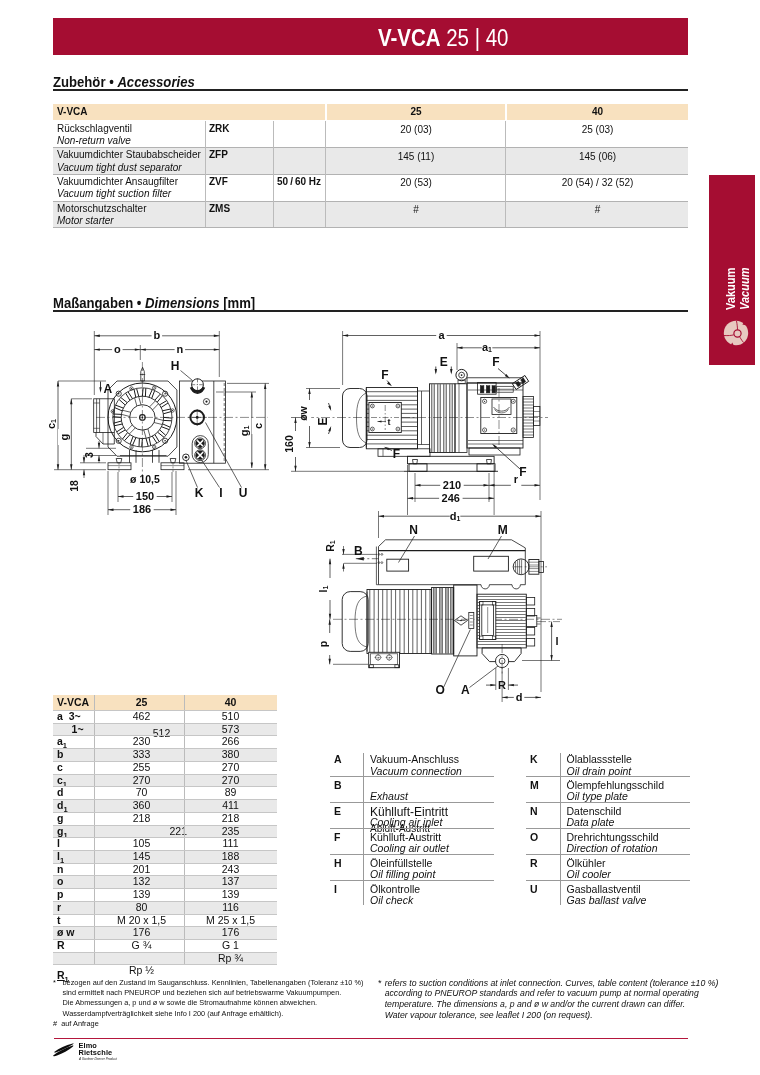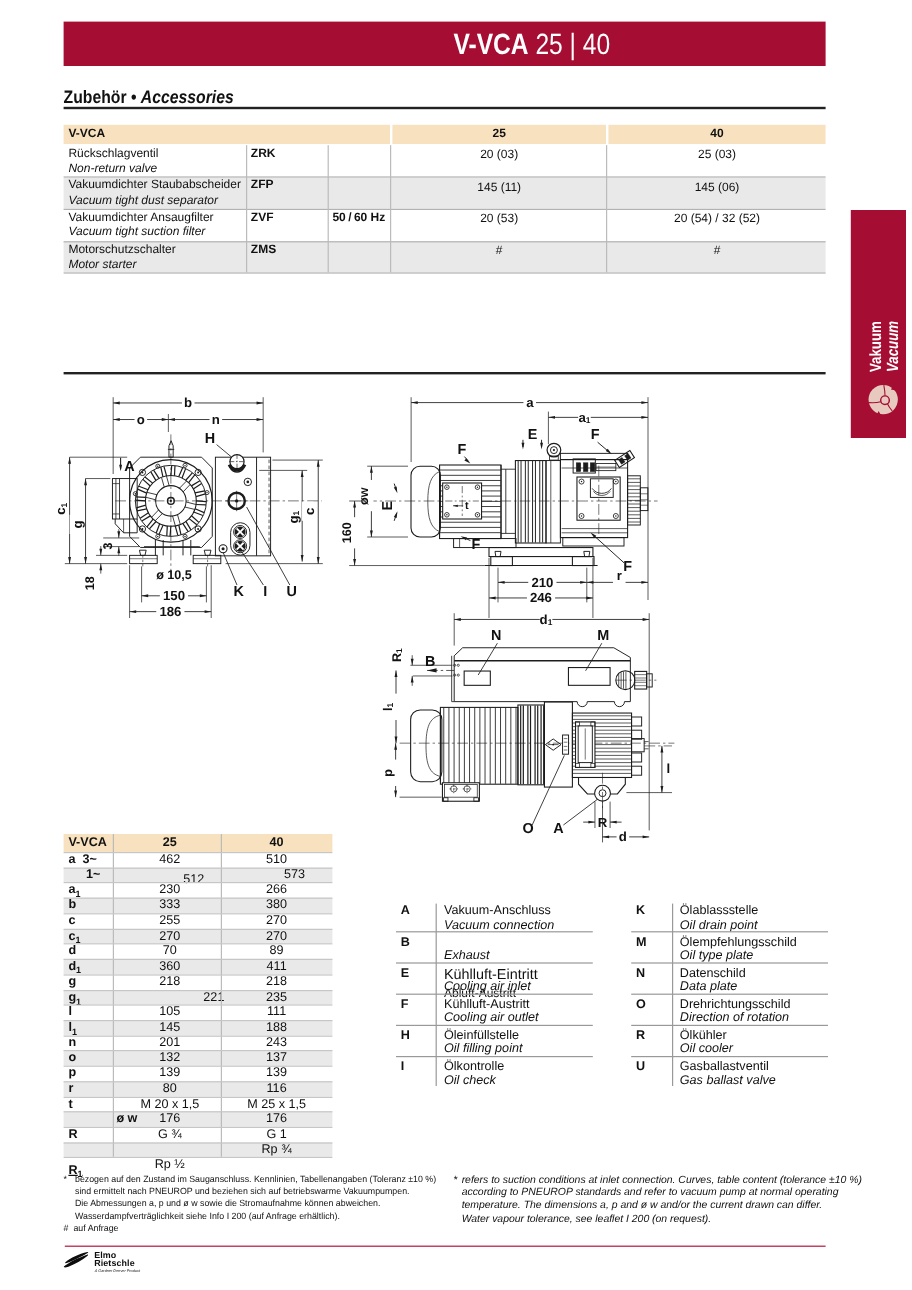--- a/index.html
+++ b/index.html
@@ -65,20 +65,21 @@
   <div class="abs ctr" style="left:274px;top:73px;width:178px;">20 (53)</div>
   <div class="abs ctr" style="left:454px;top:73px;width:181px;">20 (54) / 32 (52)</div>
 
   <div class="abs" style="left:4px;top:98.5px;">Motorschutzschalter</div>
   <div class="abs i" style="left:4px;top:111px;">Motor starter</div>
   <div class="abs b" style="left:156px;top:98.5px;">ZMS</div>
   <div class="abs ctr" style="left:274px;top:100px;width:178px;">#</div>
   <div class="abs ctr" style="left:454px;top:100px;width:181px;">#</div>
 </div>
 
+<div class="abs b" style="left:53px;top:294px;font-size:15px;color:#111;"><span style="display:inline-block;transform:scaleX(0.875);transform-origin:0 50%;">Maßangaben • <span class="i">Dimensions</span> [mm]</span></div>
 
 <div class="abs" style="left:53px;top:310px;width:635px;height:2px;background:#222;"></div>
 
 <svg class="abs" style="left:40px;top:315px;" width="670" height="395" viewBox="40 315 670 395" font-family="Liberation Sans, sans-serif">
 
 <g>
 <line x1="96.0" y1="417.4" x2="268.0" y2="417.4" stroke="#1c1c1c" stroke-width="0.5" stroke-dasharray="9,2.5,2,2.5"></line>
 <line x1="142.4" y1="362.0" x2="142.4" y2="478.0" stroke="#1c1c1c" stroke-width="0.5" stroke-dasharray="9,2.5,2,2.5"></line>
 <polygon points="117.0,381.0 168.0,381.0 176.9,390.0 176.9,447.0 168.0,456.2 117.0,456.2 108.0,447.0 108.0,390.0" fill="none" stroke="#1c1c1c" stroke-width="0.8"></polygon>
 <circle cx="118.7" cy="393.7" r="2.60" fill="none" stroke="#1c1c1c" stroke-width="0.8"></circle>
@@ -678,21 +679,21 @@
 <div class="abs" style="left:0;top:0;width:224px;height:15px;background:#f8e1bf;"></div>
 <div class="abs b" style="left:4px;top:1px;">V-VCA</div>
 <div class="abs b ctr" style="left:43px;top:1px;width:91px;">25</div>
 <div class="abs b ctr" style="left:131px;top:1px;width:93px;">40</div>
 <div class="abs b" style="left:4px;top:15.0px;height:12.72px;line-height:12.72px;">a&nbsp;&nbsp;3~</div>
 <div class="abs ctr" style="left:43px;top:15.0px;width:91px;height:12.72px;line-height:12.72px;">462</div>
 <div class="abs ctr" style="left:131px;top:15.0px;width:93px;height:12.72px;line-height:12.72px;">510</div>
 <div class="abs" style="left:0;top:27.7px;width:224px;height:12.72px;background:#e9e9e9;"></div>
 <div class="abs b" style="left:4px;top:27.7px;height:12.72px;line-height:12.72px;">&nbsp;&nbsp;&nbsp;&nbsp;&nbsp;1~</div>
 <div class="abs ctr" style="left:43px;top:32px;width:91px;height:12.72px;line-height:12.72px;padding-left:20px;">512</div>
-<div class="abs ctr" style="left:131px;top:27.7px;width:93px;height:12.72px;line-height:12.72px;margin-left:15px;">573</div>
+<div class="abs ctr" style="left:131px;top:27.7px;width:93px;height:12.72px;line-height:12.72px;">573</div>
 <div class="abs b" style="left:4px;top:40.4px;height:12.72px;line-height:12.72px;">a<sub>1</sub></div>
 <div class="abs ctr" style="left:43px;top:40.4px;width:91px;height:12.72px;line-height:12.72px;">230</div>
 <div class="abs ctr" style="left:131px;top:40.4px;width:93px;height:12.72px;line-height:12.72px;">266</div>
 <div class="abs" style="left:0;top:53.2px;width:224px;height:12.72px;background:#e9e9e9;"></div>
 <div class="abs b" style="left:4px;top:53.2px;height:12.72px;line-height:12.72px;">b</div>
 <div class="abs ctr" style="left:43px;top:53.2px;width:91px;height:12.72px;line-height:12.72px;">333</div>
 <div class="abs ctr" style="left:131px;top:53.2px;width:93px;height:12.72px;line-height:12.72px;">380</div>
 <div class="abs b" style="left:4px;top:65.9px;height:12.72px;line-height:12.72px;">c</div>
 <div class="abs ctr" style="left:43px;top:65.9px;width:91px;height:12.72px;line-height:12.72px;">255</div>
 <div class="abs ctr" style="left:131px;top:65.9px;width:93px;height:12.72px;line-height:12.72px;">270</div>
@@ -732,21 +733,21 @@
 <div class="abs ctr" style="left:43px;top:193.1px;width:91px;height:12.72px;line-height:12.72px;">139</div>
 <div class="abs ctr" style="left:131px;top:193.1px;width:93px;height:12.72px;line-height:12.72px;">139</div>
 <div class="abs" style="left:0;top:205.8px;width:224px;height:12.72px;background:#e9e9e9;"></div>
 <div class="abs b" style="left:4px;top:205.8px;height:12.72px;line-height:12.72px;">r</div>
 <div class="abs ctr" style="left:43px;top:205.8px;width:91px;height:12.72px;line-height:12.72px;">80</div>
 <div class="abs ctr" style="left:131px;top:205.8px;width:93px;height:12.72px;line-height:12.72px;">116</div>
 <div class="abs b" style="left:4px;top:218.5px;height:12.72px;line-height:12.72px;">t</div>
 <div class="abs ctr" style="left:43px;top:218.5px;width:91px;height:12.72px;line-height:12.72px;">M 20 x 1,5</div>
 <div class="abs ctr" style="left:131px;top:218.5px;width:93px;height:12.72px;line-height:12.72px;">M 25 x 1,5</div>
 <div class="abs" style="left:0;top:231.2px;width:224px;height:12.72px;background:#e9e9e9;"></div>
-<div class="abs b" style="left:4px;top:231.2px;height:18px;line-height:12.72px;margin-left:40px;">ø w</div>
+<div class="abs b" style="left:4px;top:231.2px;height:18px;line-height:12.72px;">ø w</div>
 <div class="abs ctr" style="left:43px;top:231.2px;width:91px;height:12.72px;line-height:12.72px;">176</div>
 <div class="abs ctr" style="left:131px;top:231.2px;width:93px;height:12.72px;line-height:12.72px;">176</div>
 <div class="abs b" style="left:4px;top:244.0px;height:12.72px;line-height:12.72px;">R</div>
 <div class="abs ctr" style="left:43px;top:244.0px;width:91px;height:12.72px;line-height:12.72px;">G ¾</div>
 <div class="abs ctr" style="left:131px;top:244.0px;width:93px;height:12.72px;line-height:12.72px;">G 1</div>
 <div class="abs" style="left:0;top:256.7px;width:224px;height:12.72px;background:#e9e9e9;"></div>
 <div class="abs b" style="left:4px;top:274px;height:12.72px;line-height:12.72px;text-decoration:underline;">R<sub>1</sub></div>
 <div class="abs ctr" style="left:43px;top:269px;width:91px;height:12.72px;line-height:12.72px;text-align:center;">Rp ½</div>
 <div class="abs ctr" style="left:131px;top:256.7px;width:93px;height:27px;line-height:12.72px;">Rp ¾</div>
 <div class="abs" style="left:40.5px;top:0;width:1px;height:269.4px;background:#bbb;"></div>

